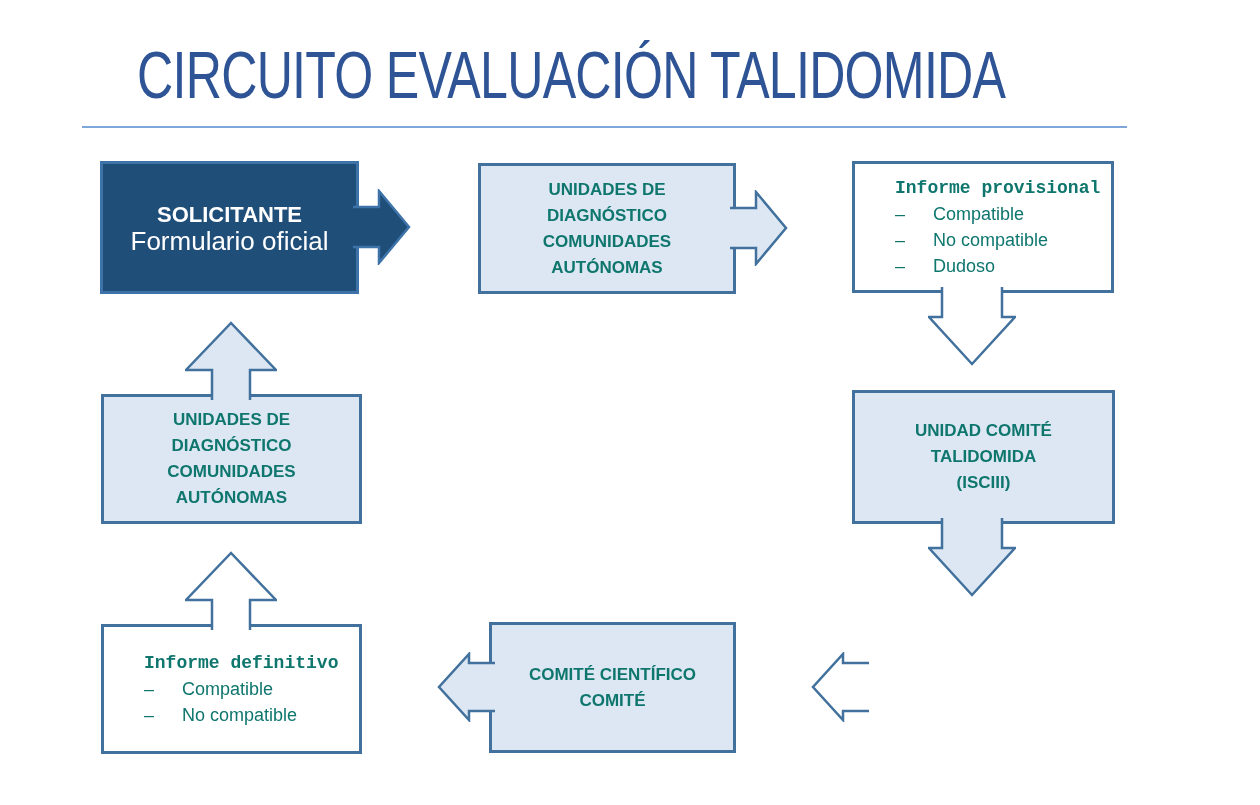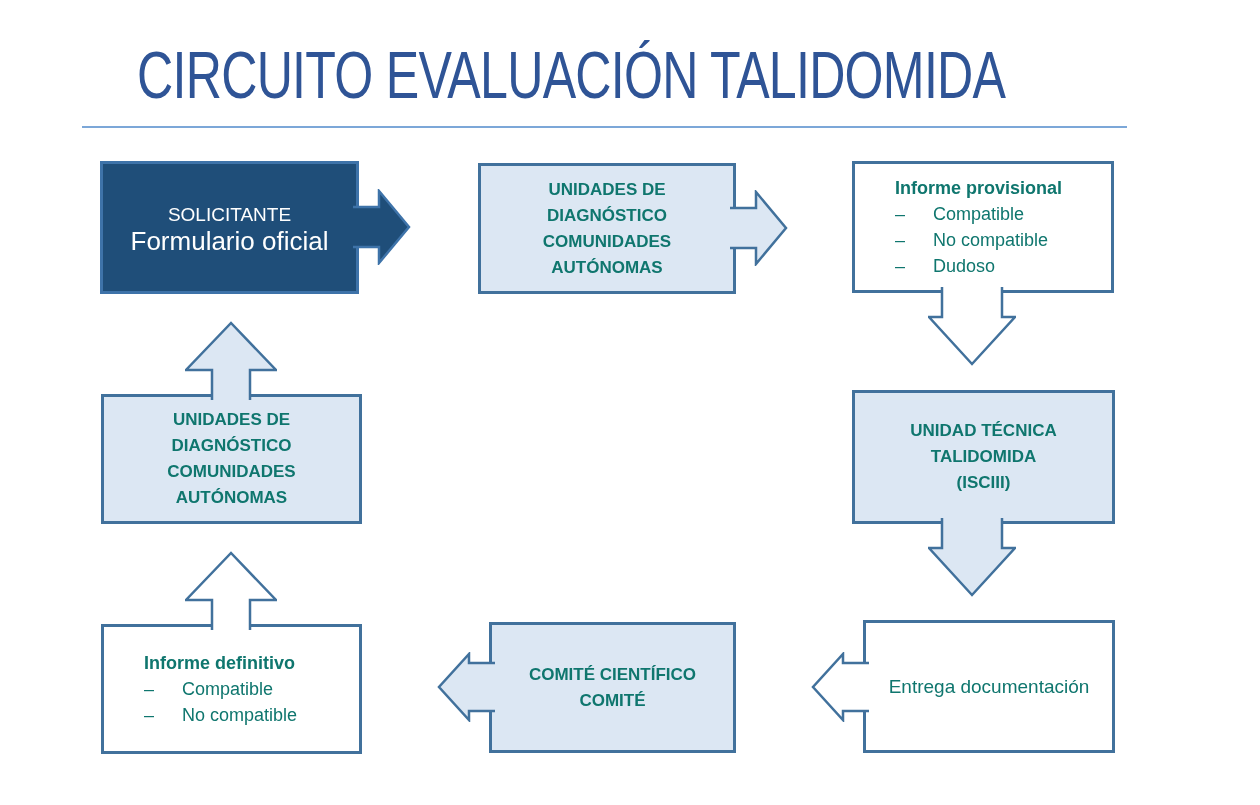--- a/index.html
+++ b/index.html
@@ -42,25 +42,25 @@
     flex-direction: column;
     justify-content: center;
     color: #0f766e;
   }
   .box.centered { align-items: center; text-align: center; }
   .box.dark   { background: #1F4E79; border-color: #3E73A9; color: #ffffff; }
   .box.light  { background: #DCE7F3; }
   .box.whitebg{ background: #ffffff; }
 
   .caps { font-weight: bold; font-size: 17px; line-height: 26px; }
-  .box.dark .t1 { font-weight: normal; font-size: 19px; line-height: 27px; }
+  .box.dark .t1 { font-weight: bold; font-size: 22px; line-height: 27px; }
   .box.dark .t2 { font-size: 26px; line-height: 27px; }
 
   .report { padding-left: 40px; padding-right: 6px; }
-  .report .rtitle { font-weight: bold; font-size: 18px; line-height: 26px; }
+  .report .rtitle { font-weight: bold; font-size: 18px; line-height: 26px; font-family: Liberation Mono, monospace; }
   .report .item { display: flex; font-size: 18px; line-height: 26px; }
   .report .item .dash { width: 38px; flex: 0 0 38px; }
 
   .plain-label { font-size: 19px; line-height: 26px; }
 
   
   #box-solicitante        { left: 100px; top: 161px; width: 259px; height: 133px; }
   #box-unidades-top       { left: 478px; top: 163px; width: 258px; height: 131px; }
   #box-informe-provisional{ left: 852px; top: 161px; width: 262px; height: 132px; }
   #box-unidad-tecnica     { left: 852px; top: 390px; width: 263px; height: 134px; }
@@ -112,28 +112,25 @@
       <span class="dash">–</span>
       <span>No compatible</span>
     </div>
     <div class="item">
       <span class="dash">–</span>
       <span>Dudoso</span>
     </div>
   </div>
 
   <div class="box light centered" id="box-unidad-tecnica">
-    <div class="caps">UNIDAD TÉCNICA</div>
+    <div class="caps">UNIDAD COMITÉ</div>
     <div class="caps">TALIDOMIDA</div>
     <div class="caps">(ISCIII)</div>
   </div>
 
-  <div class="box whitebg centered" id="box-entrega">
-    <div class="plain-label">Entrega documentación</div>
-  </div>
 
   <div class="box light centered" id="box-comite">
     <div class="caps">COMITÉ CIENTÍFICO</div>
     <div class="caps">COMITÉ</div>
   </div>
 
   <div class="box whitebg report" id="box-informe-definitivo">
     <div class="rtitle">Informe definitivo</div>
     <div class="item">
       <span class="dash">–</span>

